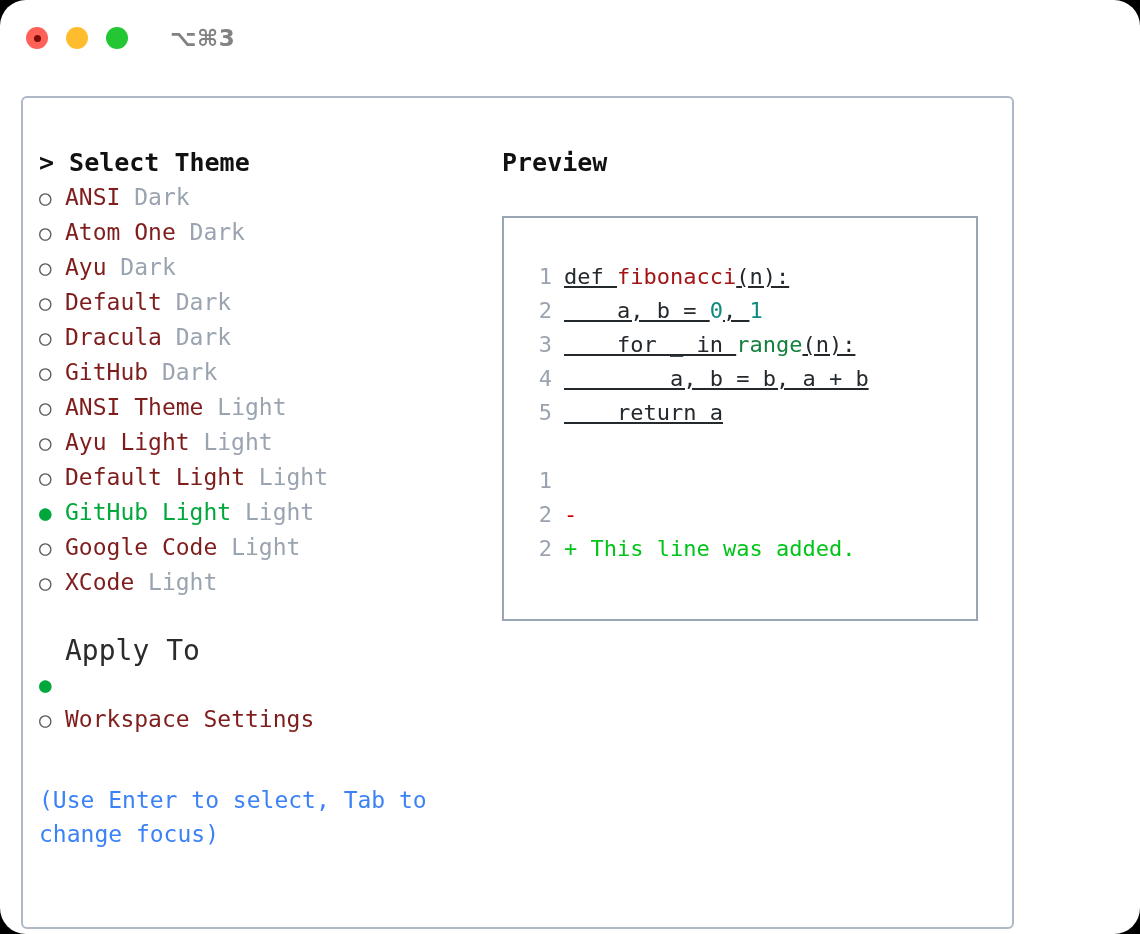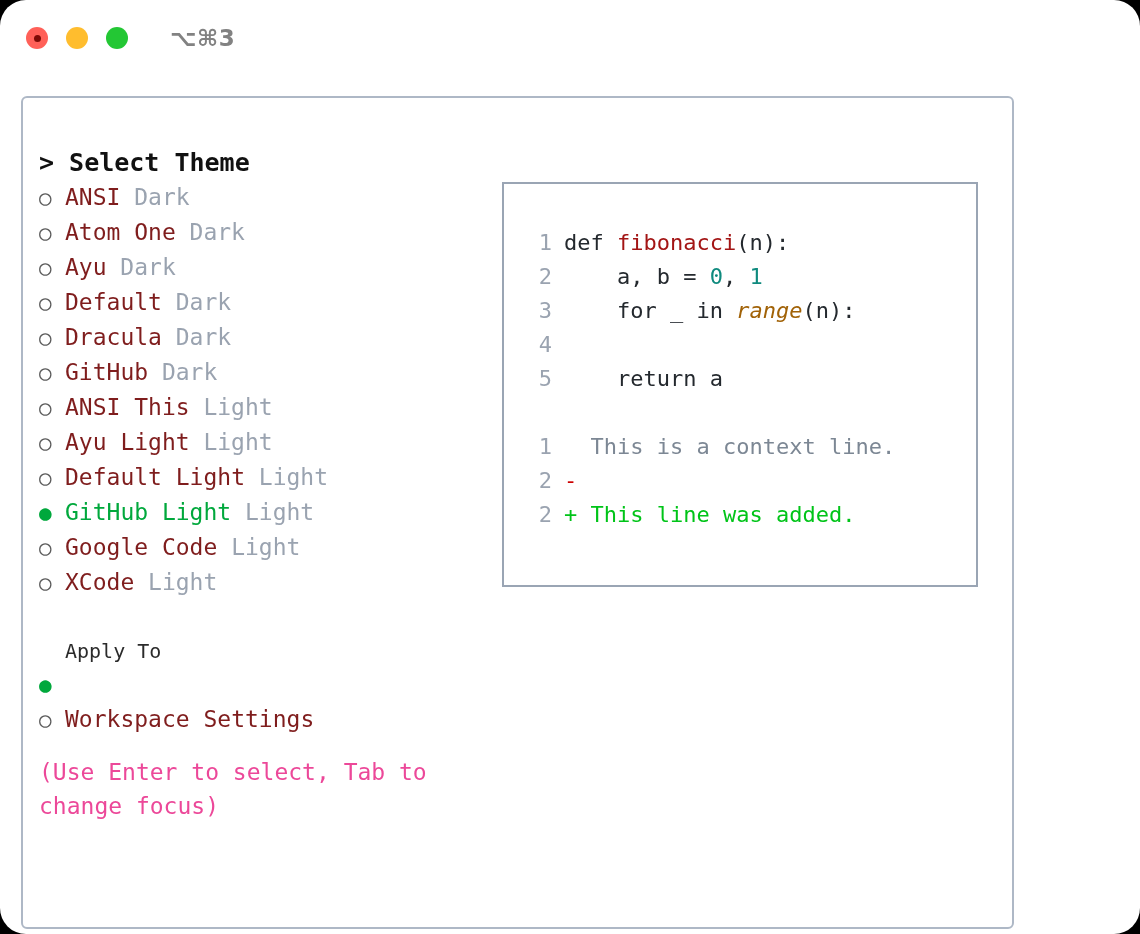--- a/index.html
+++ b/index.html
@@ -125,34 +125,34 @@
   .marker.on { color: #00a83c; }
   .opt-label { color: #7f1d1d; }
   .opt-row.selected .opt-label { color: #00a83c; }
   .opt-tag {
     color: #9aa3b0;
     margin-left: 0.6em;
     text-align: right;
   }
 
   .subhead {
-    font-size: 20px;
+    font-size: 28px;
     color: #2b2b2b;
     line-height: 34px;
     padding-left: 26px;
     white-space: pre;
   }
 
   .spacer-row { height: 34px; }
 
   .hint {
-    margin-top: 18px;
+    margin-top: 46px;
     font-size: 23px;
     line-height: 34px;
-    color: #ec4899;
+    color: #3b82f6;
     width: 400px;
   }
 
   
   .right-col {
     position: absolute;
     left: 479px;
     top: 48px;
     width: 480px;
   }
@@ -180,25 +180,25 @@
     line-height: 34px;
     white-space: pre;
   }
   .ln {
     width: 30px;
     flex: 0 0 30px;
     color: #9aa3b0;
     text-align: right;
     margin-right: 12px;
   }
-  .code-text { color: #24292e; }
+  .code-text { color: #24292e; text-decoration: underline; }
 
   .tok-fn   { color: #a31515; }
   .tok-num  { color: #0f8a7e; }
-  .tok-call { color: #a16207; font-style: italic; }
+  .tok-call { color: #15803d; }
 
   .diff-gap { height: 34px; }
   .diff-ctx { color: #7c8794; }
   .diff-del { color: #cc0000; }
   .diff-add { color: #00c418; }
 </style>
 </head>
 <body>
 
 <div class="window">
@@ -219,53 +219,54 @@
 
         <div class="section-head">&gt; Select Theme</div>
 
         <div id="theme-list">
             <div class="opt-row"><span class="marker">○</span><span class="opt-label">ANSI</span><span class="opt-tag">Dark</span></div>
             <div class="opt-row"><span class="marker">○</span><span class="opt-label">Atom One</span><span class="opt-tag">Dark</span></div>
             <div class="opt-row"><span class="marker">○</span><span class="opt-label">Ayu</span><span class="opt-tag">Dark</span></div>
             <div class="opt-row"><span class="marker">○</span><span class="opt-label">Default</span><span class="opt-tag">Dark</span></div>
             <div class="opt-row"><span class="marker">○</span><span class="opt-label">Dracula</span><span class="opt-tag">Dark</span></div>
             <div class="opt-row"><span class="marker">○</span><span class="opt-label">GitHub</span><span class="opt-tag">Dark</span></div>
-            <div class="opt-row"><span class="marker">○</span><span class="opt-label">ANSI This</span><span class="opt-tag">Light</span></div>
+            <div class="opt-row"><span class="marker">○</span><span class="opt-label">ANSI Theme</span><span class="opt-tag">Light</span></div>
             <div class="opt-row"><span class="marker">○</span><span class="opt-label">Ayu Light</span><span class="opt-tag">Light</span></div>
             <div class="opt-row"><span class="marker">○</span><span class="opt-label">Default Light</span><span class="opt-tag">Light</span></div>
             <div class="opt-row selected"><span class="marker on">●</span><span class="opt-label">GitHub Light</span><span class="opt-tag">Light</span></div>
             <div class="opt-row"><span class="marker">○</span><span class="opt-label">Google Code</span><span class="opt-tag">Light</span></div>
             <div class="opt-row"><span class="marker">○</span><span class="opt-label">XCode</span><span class="opt-tag">Light</span></div>
           </div>
 
         <div class="spacer-row"></div>
 
         <div class="subhead">Apply To</div>
 
         <div id="apply-list">
             <div class="opt-row selected"><span class="marker on">●</span></div>
             <div class="opt-row"><span class="marker">○</span><span class="opt-label">Workspace Settings</span></div>
           </div>
 
         <div class="hint">(Use Enter to select, Tab to change focus)</div>
       </div>
 
       <div class="right-col">
+        <div class="preview-head">Preview</div>
 
         <div class="preview-box">
           <div id="code-block">
               <div class="code-line"><span class="ln">1</span><span class="code-text">def </span><span class="tok-fn">fibonacci</span><span class="code-text">(n):</span></div>
               <div class="code-line"><span class="ln">2</span><span class="code-text">    a, b = </span><span class="tok-num">0</span><span class="code-text">, </span><span class="tok-num">1</span></div>
               <div class="code-line"><span class="ln">3</span><span class="code-text">    for _ in </span><span class="tok-call">range</span><span class="code-text">(n):</span></div>
-              <div class="code-line"><span class="ln">4</span></div>
+              <div class="code-line"><span class="ln">4</span><span class="code-text">        a, b = b, a + b</span></div>
               <div class="code-line"><span class="ln">5</span><span class="code-text">    return a</span></div>
             </div>
           <div class="diff-gap"></div>
           <div id="diff-block">
-              <div class="code-line"><span class="ln">1</span><span class="diff-ctx"> </span><span class="diff-ctx"> This is a context line.</span></div>
+              <div class="code-line"><span class="ln">1</span><span class="diff-ctx"> </span></div>
               <div class="code-line"><span class="ln">2</span><span class="diff-del">-</span></div>
               <div class="code-line"><span class="ln">2</span><span class="diff-add">+</span><span class="diff-add"> This line was added.</span></div>
             </div>
         </div>
       </div>
 
     </div>
   </div>
 </div>
 

